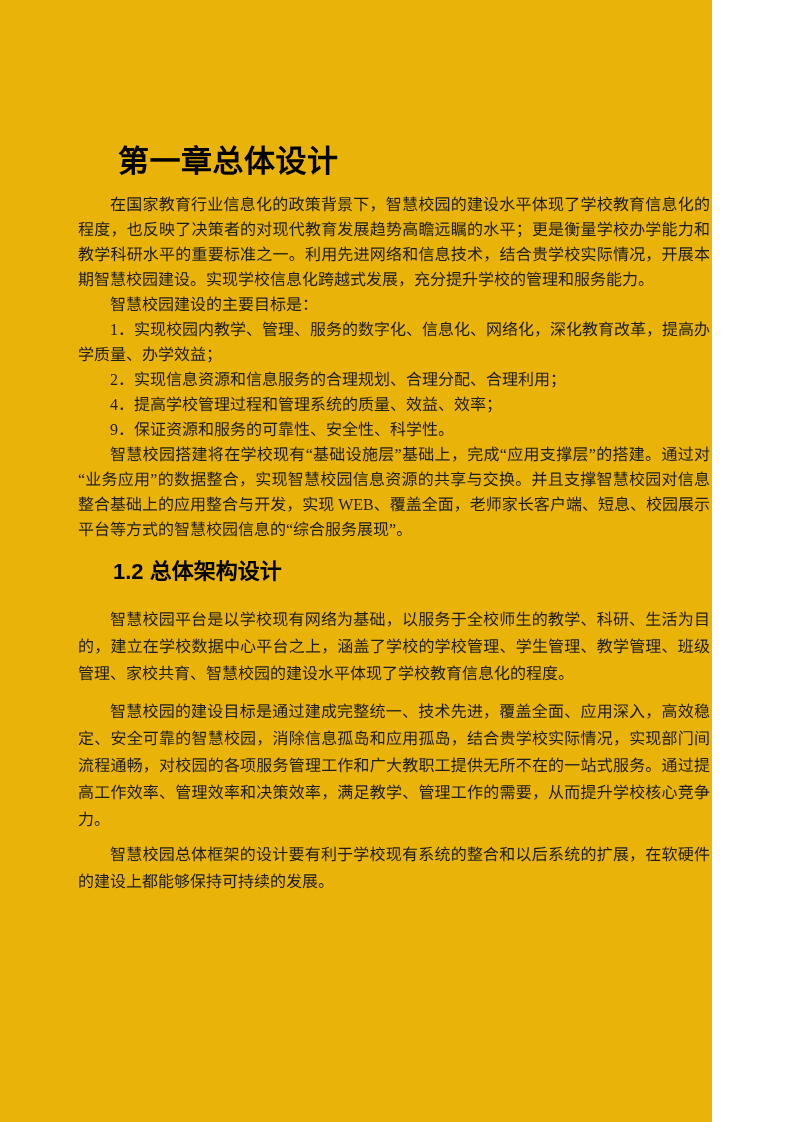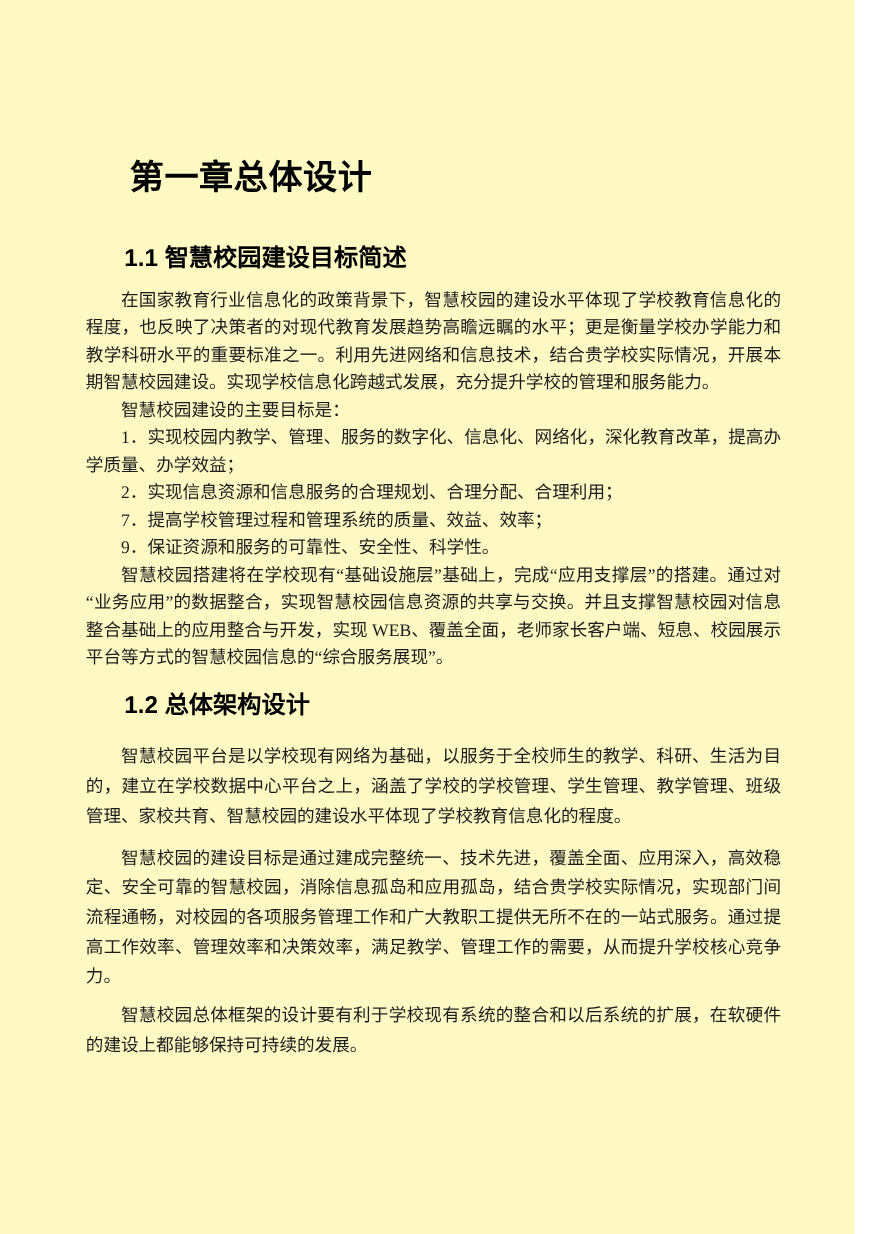--- a/index.html
+++ b/index.html
@@ -2,23 +2,23 @@
 <html lang="zh-CN"><head>
 <meta charset="utf-8">
 <style>
   html, body {
     margin: 0;
     padding: 0;
     background: #ffffff;
   }
   .page {
     position: relative;
-    width: 777px;
+    width: 712px;
     height: 1122px;
-    background: #fef9c3;
+    background: #eab308;
     overflow: hidden;
     box-sizing: border-box;
   }
   .content {
     box-sizing: border-box;
     width: 793px;
     padding: 145px 83px 0 78px;
     color: #1c1c1c;
     font-family: "Liberation Serif", "DejaVu Serif", serif;
   }
@@ -58,28 +58,27 @@
   .sec-2 p.para-spaced2 { margin-top: 8px;  }
 </style>
 </head>
 <body>
 
 <div class="page">
   <div class="content">
 
     <h1 class="chapter-title">第一章总体设计</h1>
 
-    <h2 class="section-heading heading-1-1">1.1 智慧校园建设目标简述</h2>
 
     <div class="body-text sec-1">
       <p>在国家教育行业信息化的政策背景下，智慧校园的建设水平体现了学校教育信息化的程度，也反映了决策者的对现代教育发展趋势高瞻远瞩的水平；更是衡量学校办学能力和教学科研水平的重要标准之一。利用先进网络和信息技术，结合贵学校实际情况，开展本期智慧校园建设。实现学校信息化跨越式发展，充分提升学校的管理和服务能力。</p>
       <p>智慧校园建设的主要目标是：</p>
       <p>1．实现校园内教学、管理、服务的数字化、信息化、网络化，深化教育改革，提高办学质量、办学效益；</p>
       <p>2．实现信息资源和信息服务的合理规划、合理分配、合理利用；</p>
-      <p>7．提高学校管理过程和管理系统的质量、效益、效率；</p>
+      <p>4．提高学校管理过程和管理系统的质量、效益、效率；</p>
       <p>9．保证资源和服务的可靠性、安全性、科学性。</p>
       <p>智慧校园搭建将在学校现有“基础设施层”基础上，完成“应用支撑层”的搭建。通过对“业务应用”的数据整合，实现智慧校园信息资源的共享与交换。并且支撑智慧校园对信息整合基础上的应用整合与开发，实现 WEB、覆盖全面，老师家长客户端、短息、校园展示平台等方式的智慧校园信息的“综合服务展现”。</p>
     </div>
 
     <h2 class="section-heading heading-1-2">1.2 总体架构设计</h2>
 
     <div class="body-text sec-2">
       <p class="para-first">智慧校园平台是以学校现有网络为基础，以服务于全校师生的教学、科研、生活为目的，建立在学校数据中心平台之上，涵盖了学校的学校管理、学生管理、教学管理、班级管理、家校共育、智慧校园的建设水平体现了学校教育信息化的程度。</p>
       <p class="para-spaced">智慧校园的建设目标是通过建成完整统一、技术先进，覆盖全面、应用深入，高效稳定、安全可靠的智慧校园，消除信息孤岛和应用孤岛，结合贵学校实际情况，实现部门间流程通畅，对校园的各项服务管理工作和广大教职工提供无所不在的一站式服务。通过提高工作效率、管理效率和决策效率，满足教学、管理工作的需要，从而提升学校核心竞争力。</p>
       <p class="para-spaced2">智慧校园总体框架的设计要有利于学校现有系统的整合和以后系统的扩展，在软硬件的建设上都能够保持可持续的发展。</p>

